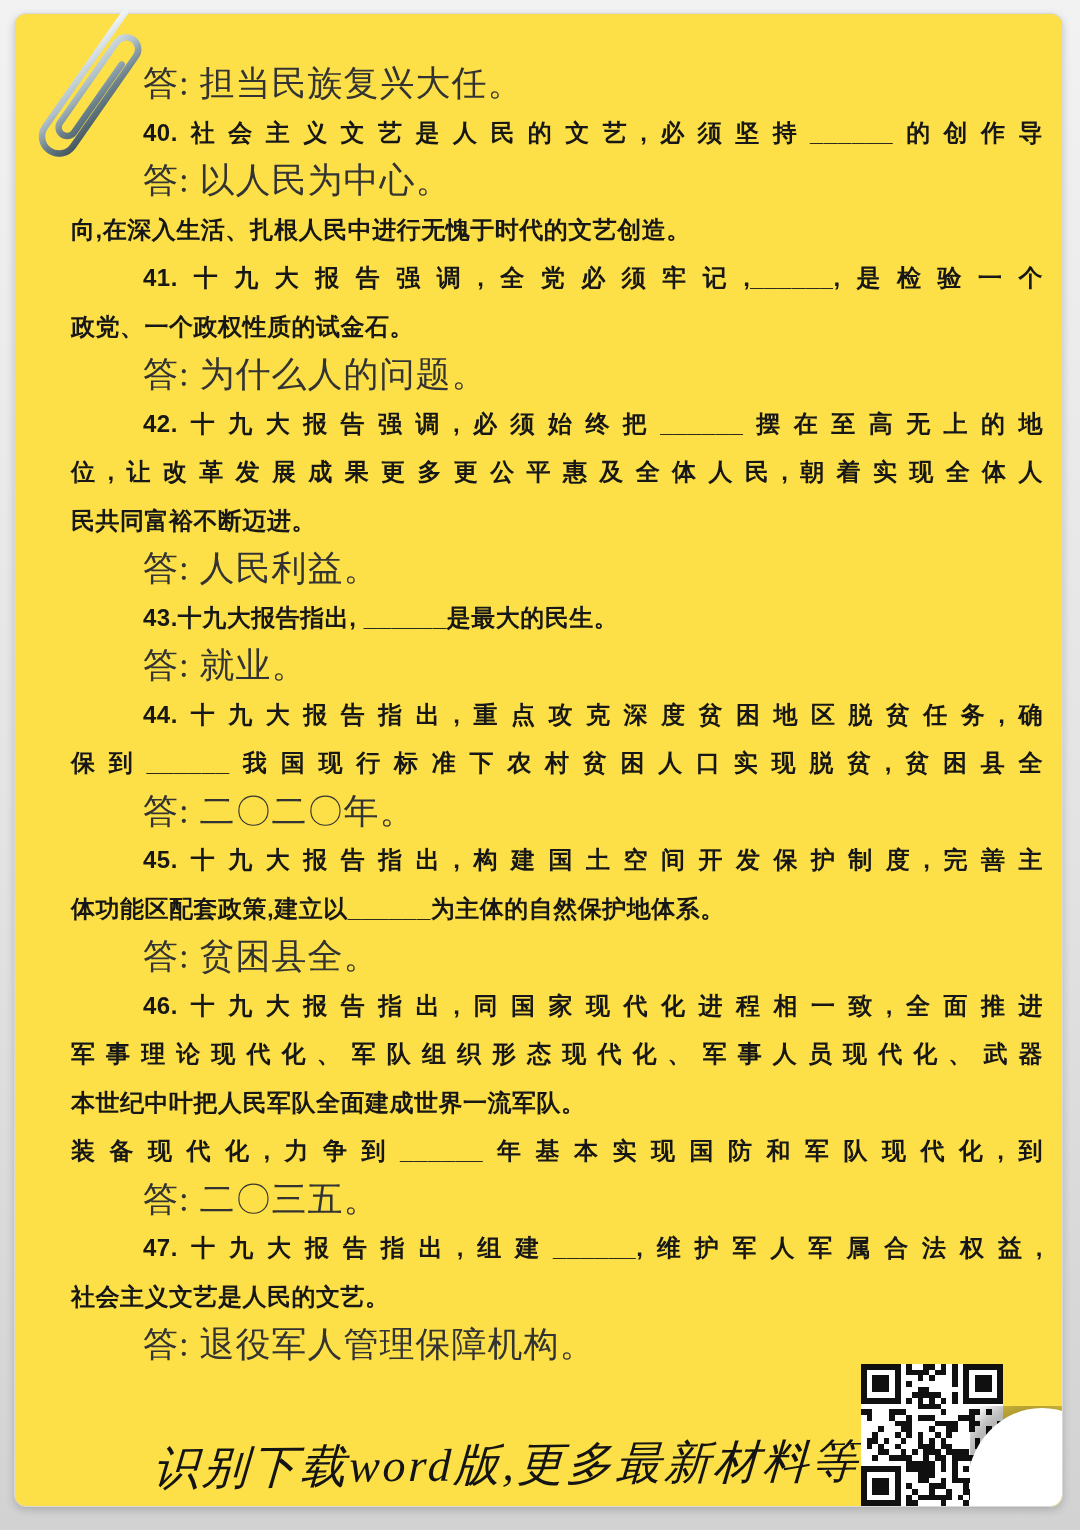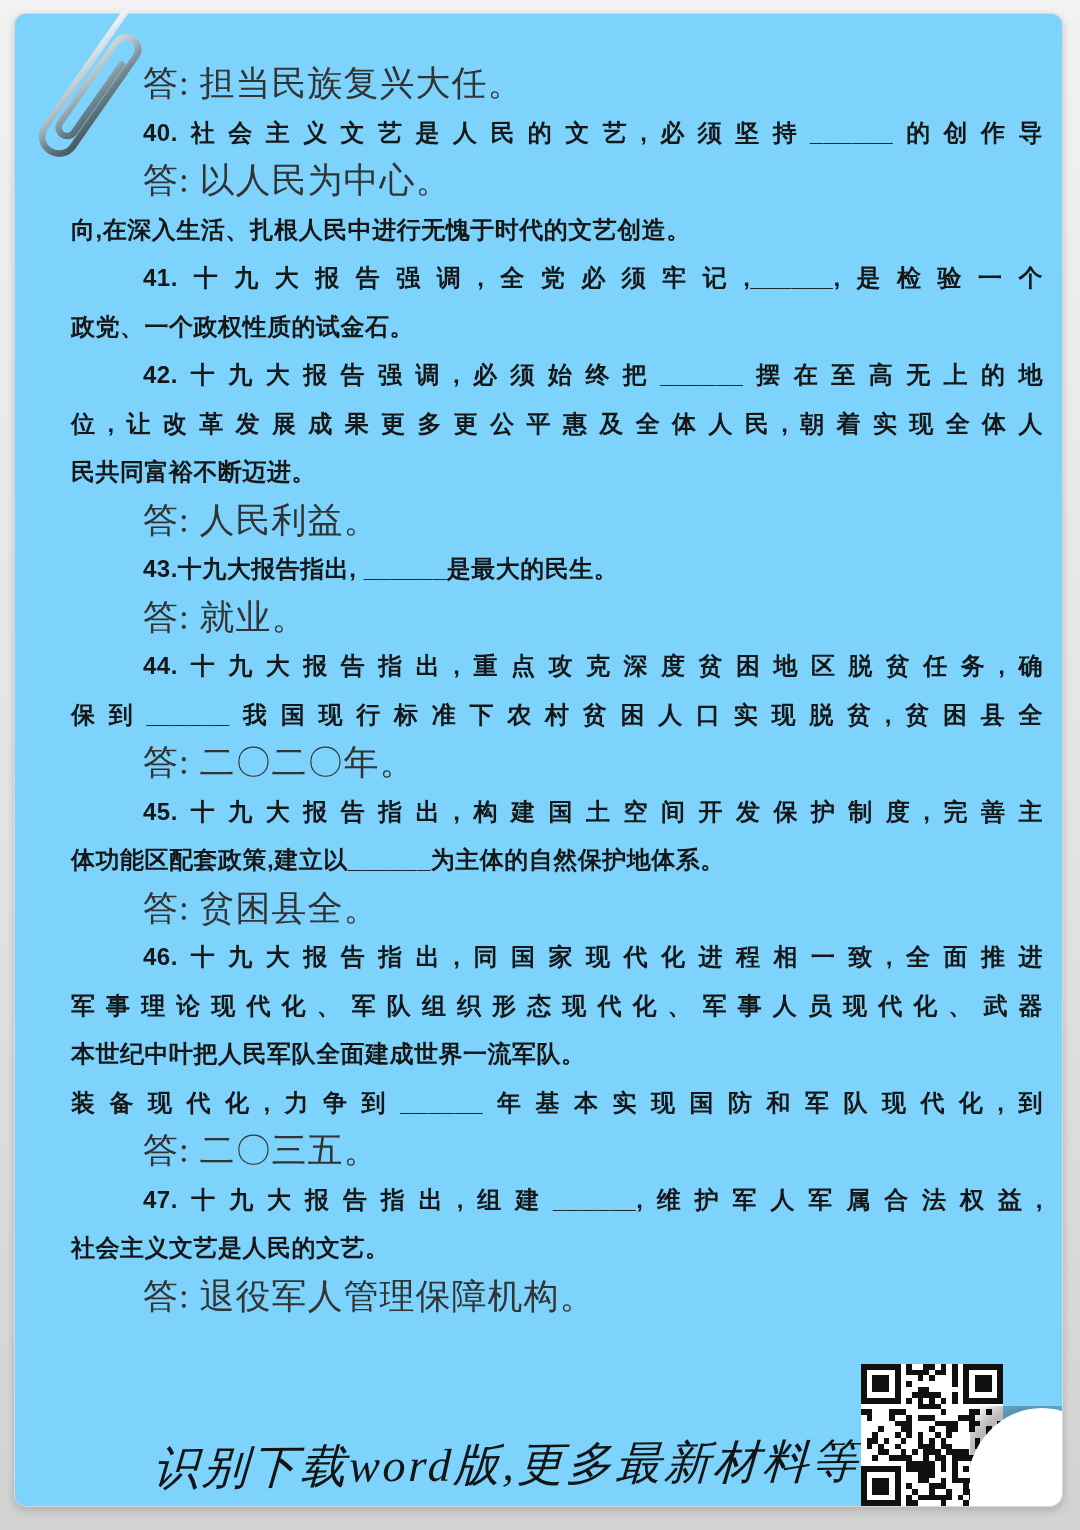--- a/index.html
+++ b/index.html
@@ -9,21 +9,21 @@
     background: linear-gradient(180deg, #f2f2f2 0%, #e3e3e3 55%, #d2d2d2 100%);
     font-family: "Liberation Sans", sans-serif;
   }
   .stage { position: relative; width: 1080px; height: 1530px; }
 
   
   .paper {
     position: absolute;
     left: 14px; top: 13px;
     width: 1049px; height: 1494px;
-    background: #7dd3fc;
+    background: #fde047;
     border: 1px solid #d8d8d8;
     border-radius: 12px;
     box-shadow: 0 3px 9px rgba(0,0,0,0.18);
     box-sizing: border-box;
     overflow: hidden;
   }
 
   
   .doc-body {
     position: absolute;
@@ -108,20 +108,21 @@
 
   <div class="paper">
 
     <div class="doc-body">
         <div class="line answer indent end">答: 担当民族复兴大任。</div>
         <div class="line question indent">40.社会主义文艺是人民的文艺,必须坚持______的创作导</div>
         <div class="line answer indent end">答: 以人民为中心。</div>
         <div class="line question end">向,在深入生活、扎根人民中进行无愧于时代的文艺创造。</div>
         <div class="line question indent">41.十九大报告强调,全党必须牢记,______,是检验一个</div>
         <div class="line question end">政党、一个政权性质的试金石。</div>
+        <div class="line answer indent end">答: 为什么人的问题。</div>
         <div class="line question indent">42.十九大报告强调,必须始终把______摆在至高无上的地</div>
         <div class="line question">位,让改革发展成果更多更公平惠及全体人民,朝着实现全体人</div>
         <div class="line question end">民共同富裕不断迈进。</div>
         <div class="line answer indent end">答: 人民利益。</div>
         <div class="line question indent end">43.十九大报告指出, ______是最大的民生。</div>
         <div class="line answer indent end">答: 就业。</div>
         <div class="line question indent">44.十九大报告指出,重点攻克深度贫困地区脱贫任务,确</div>
         <div class="line question">保到______我国现行标准下农村贫困人口实现脱贫,贫困县全</div>
         <div class="line answer indent end">答: 二〇二〇年。</div>
         <div class="line question indent">45.十九大报告指出,构建国土空间开发保护制度,完善主</div>

